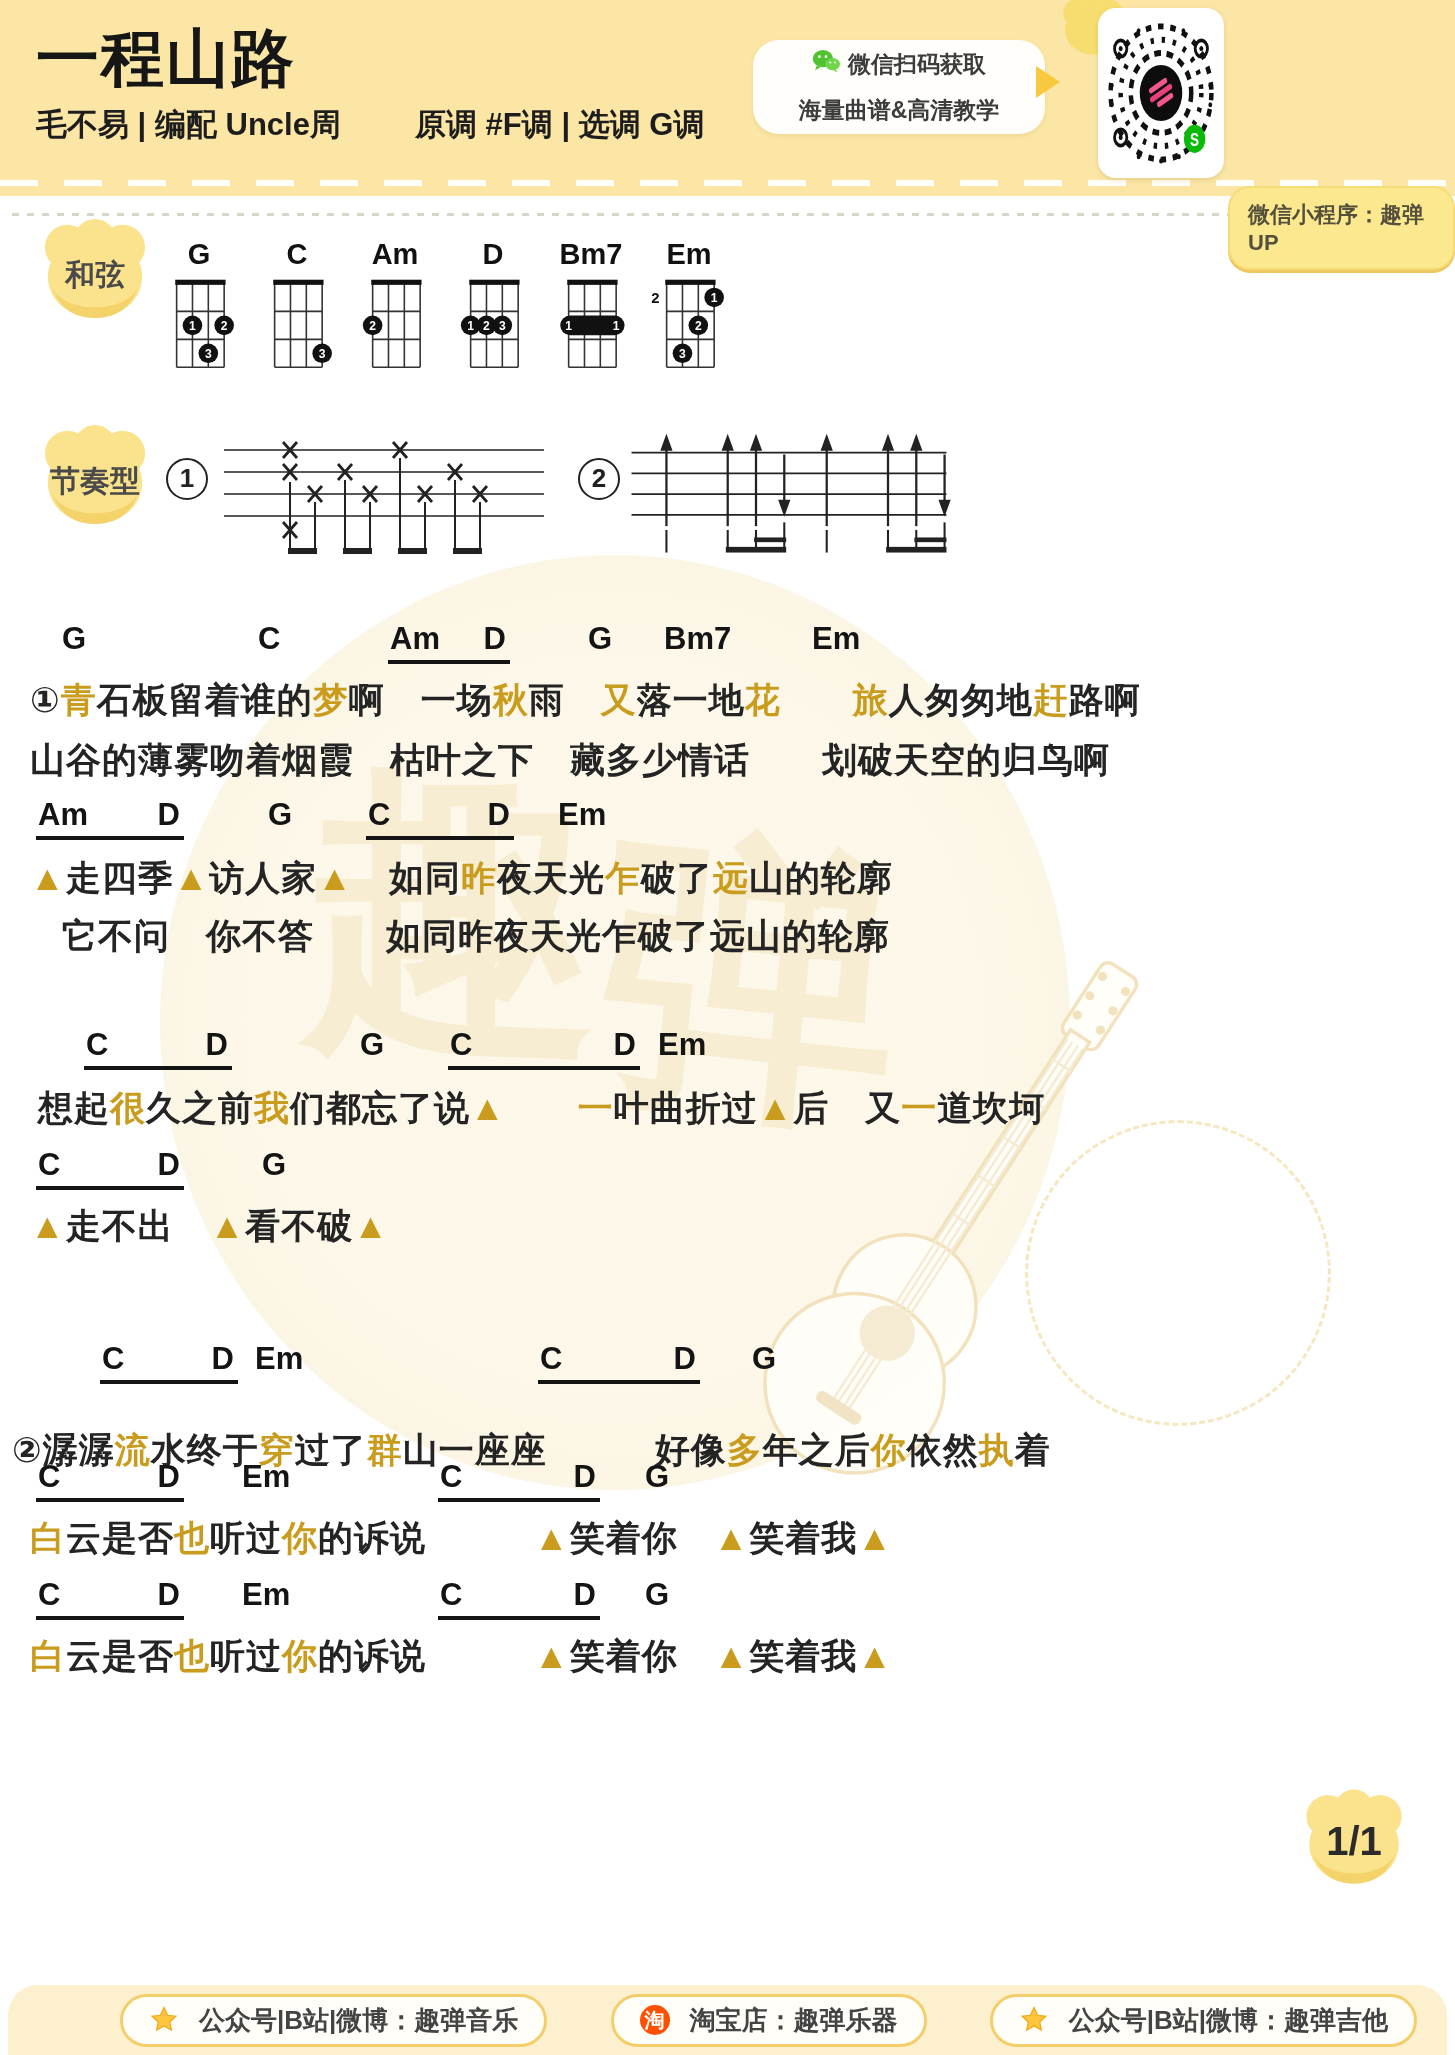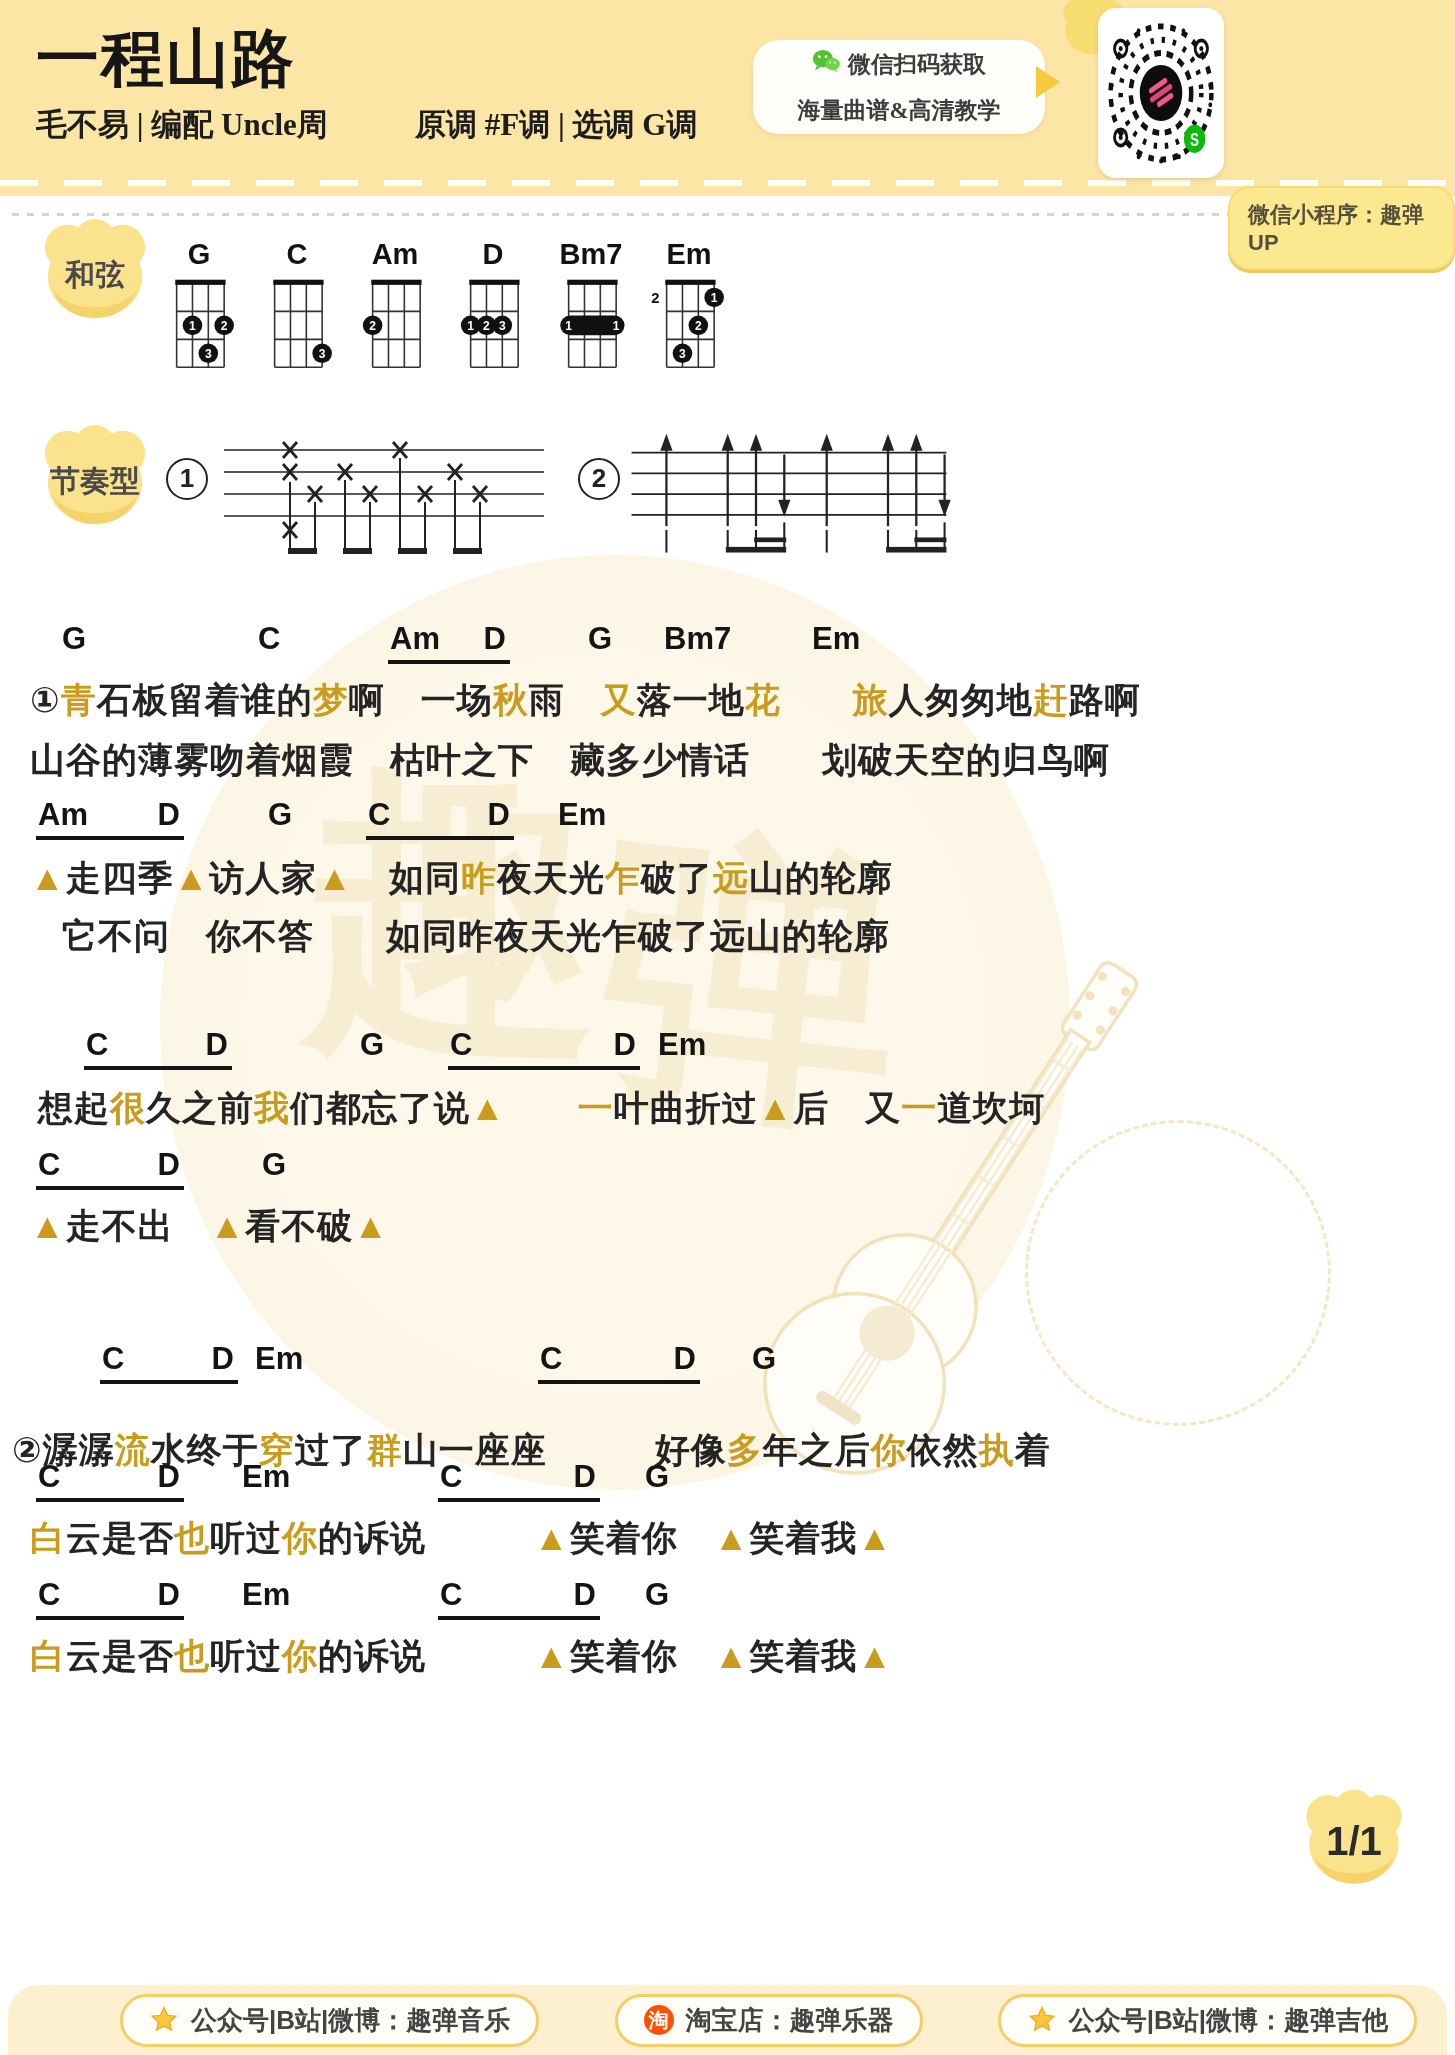--- a/index.html
+++ b/index.html
@@ -8,21 +8,21 @@
     font-family:"Liberation Sans","DejaVu Sans",sans-serif;color:#1d1d1d;
   }
   
   .wm-circle{position:absolute;left:160px;top:555px;width:910px;height:935px;border-radius:50%;
     background:radial-gradient(circle,#FCF5E2 55%,#F8EDD1 100%);opacity:.75;z-index:0;}
   .wm-glyph{position:absolute;font-size:300px;font-weight:800;color:#F3E5C0;z-index:0;opacity:.55;line-height:1;}
   .wm-ring{position:absolute;left:1025px;top:1120px;width:300px;height:300px;border:3px dashed #EFD48F;
     border-radius:50%;opacity:.55;z-index:0;}
   .wm-uku{position:absolute;left:845px;top:920px;z-index:0;transform:rotate(33deg);opacity:.9;}
   
-  #header{position:absolute;left:0;top:0;width:100%;height:196px;background:#FBE6A6;z-index:3;font-family:Liberation Serif, serif;}
+  #header{position:absolute;left:0;top:0;width:100%;height:196px;background:#FBE6A6;z-index:3;}
   .hdr-dash{position:absolute;left:0;right:0;top:180px;height:6px;
     background:repeating-linear-gradient(90deg,#ffffff 0 38px,rgba(255,255,255,0) 38px 64px);opacity:.95;}
   .gray-dots{position:absolute;left:12px;right:12px;top:213px;height:3px;z-index:2;
     background:repeating-linear-gradient(90deg,#cfcabb 0 7px,rgba(0,0,0,0) 7px 15px);opacity:.8;}
   .title{position:absolute;left:36px;top:16px;font-size:63px;font-weight:800;letter-spacing:2px;color:#161616;}
   .sub{position:absolute;top:104px;font-size:31px;font-weight:700;color:#1d1d1d;}
   .sub.artist{left:36px;} .sub.keys{left:415px;}
   .scan-card{position:absolute;left:753px;top:40px;width:292px;height:94px;background:#FFFEFA;border-radius:26px;
     display:flex;flex-direction:column;align-items:center;justify-content:center;gap:17px;
     box-shadow:0 2px 4px rgba(180,150,60,.18);}
@@ -53,21 +53,21 @@
   .chord-line{position:absolute;left:0;width:100%;height:42px;}
   .ct{position:absolute;top:0;font-size:31px;font-weight:700;color:#141414;line-height:1.1;}
   .cgrp{position:absolute;top:0;display:flex;justify-content:space-between;border-bottom:4px solid #141414;
     padding:0 4px 4px 2px;box-sizing:border-box;font-size:31px;font-weight:700;color:#141414;line-height:1.1;}
   .lyric-line{position:absolute;font-size:35px;font-weight:600;color:#242424;white-space:pre;letter-spacing:1px;line-height:1.15;}
   .gold{color:#C99C1E;}
   
   #footer{position:absolute;left:8px;right:8px;bottom:0;height:70px;background:#FCF0CE;
     border-radius:30px 30px 0 0;z-index:3;display:flex;align-items:center;justify-content:space-between;
     padding:0 30px 0 112px;box-sizing:border-box;}
-  .badge{display:flex;align-items:center;gap:12px;background:#FFFEF8;border:3px solid #F3CE6B;border-radius:999px;
+  .badge{display:flex;align-items:center;gap:20px;background:#FFFEF8;border:3px solid #F3CE6B;border-radius:999px;
     padding:6px 26px;font-size:26px;font-weight:700;color:#444;white-space:nowrap;}
   .tb-icon{display:inline-block;width:30px;height:30px;border-radius:50%;background:#FF5000;color:#fff;
     font-size:20px;font-weight:bold;line-height:30px;text-align:center;}
 </style>
 </head>
 <body>
 
 <div class="wm-circle"></div>
 <div class="wm-glyph" style="left:300px;top:760px;">趣</div>
 <div class="wm-glyph" style="left:600px;top:830px;transform:rotate(6deg);">弹</div>

